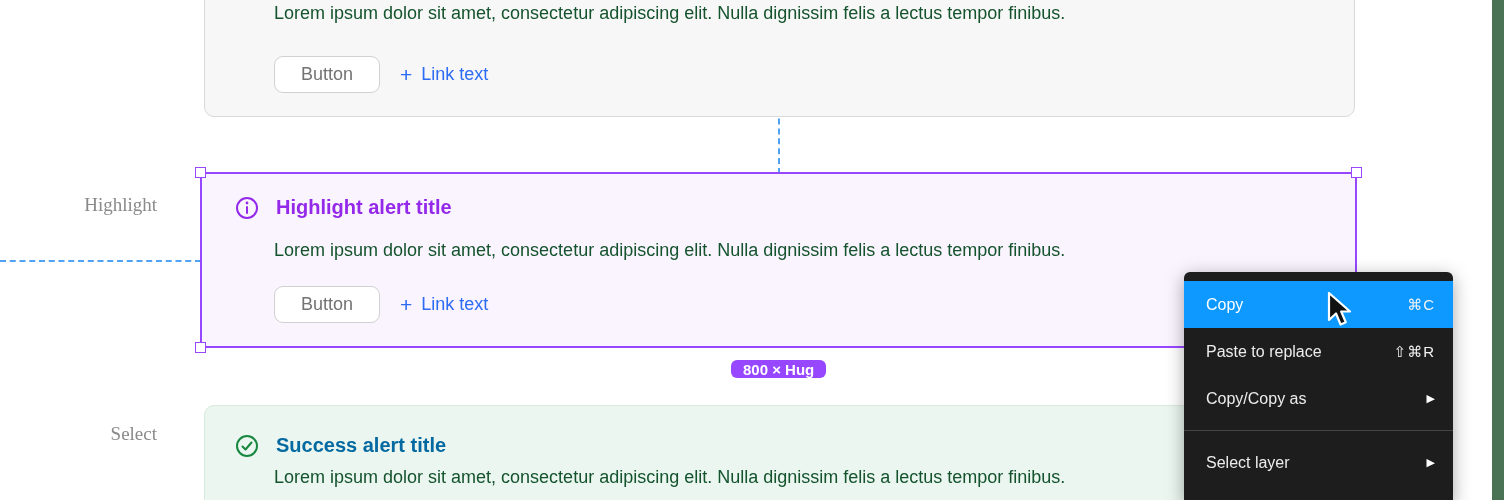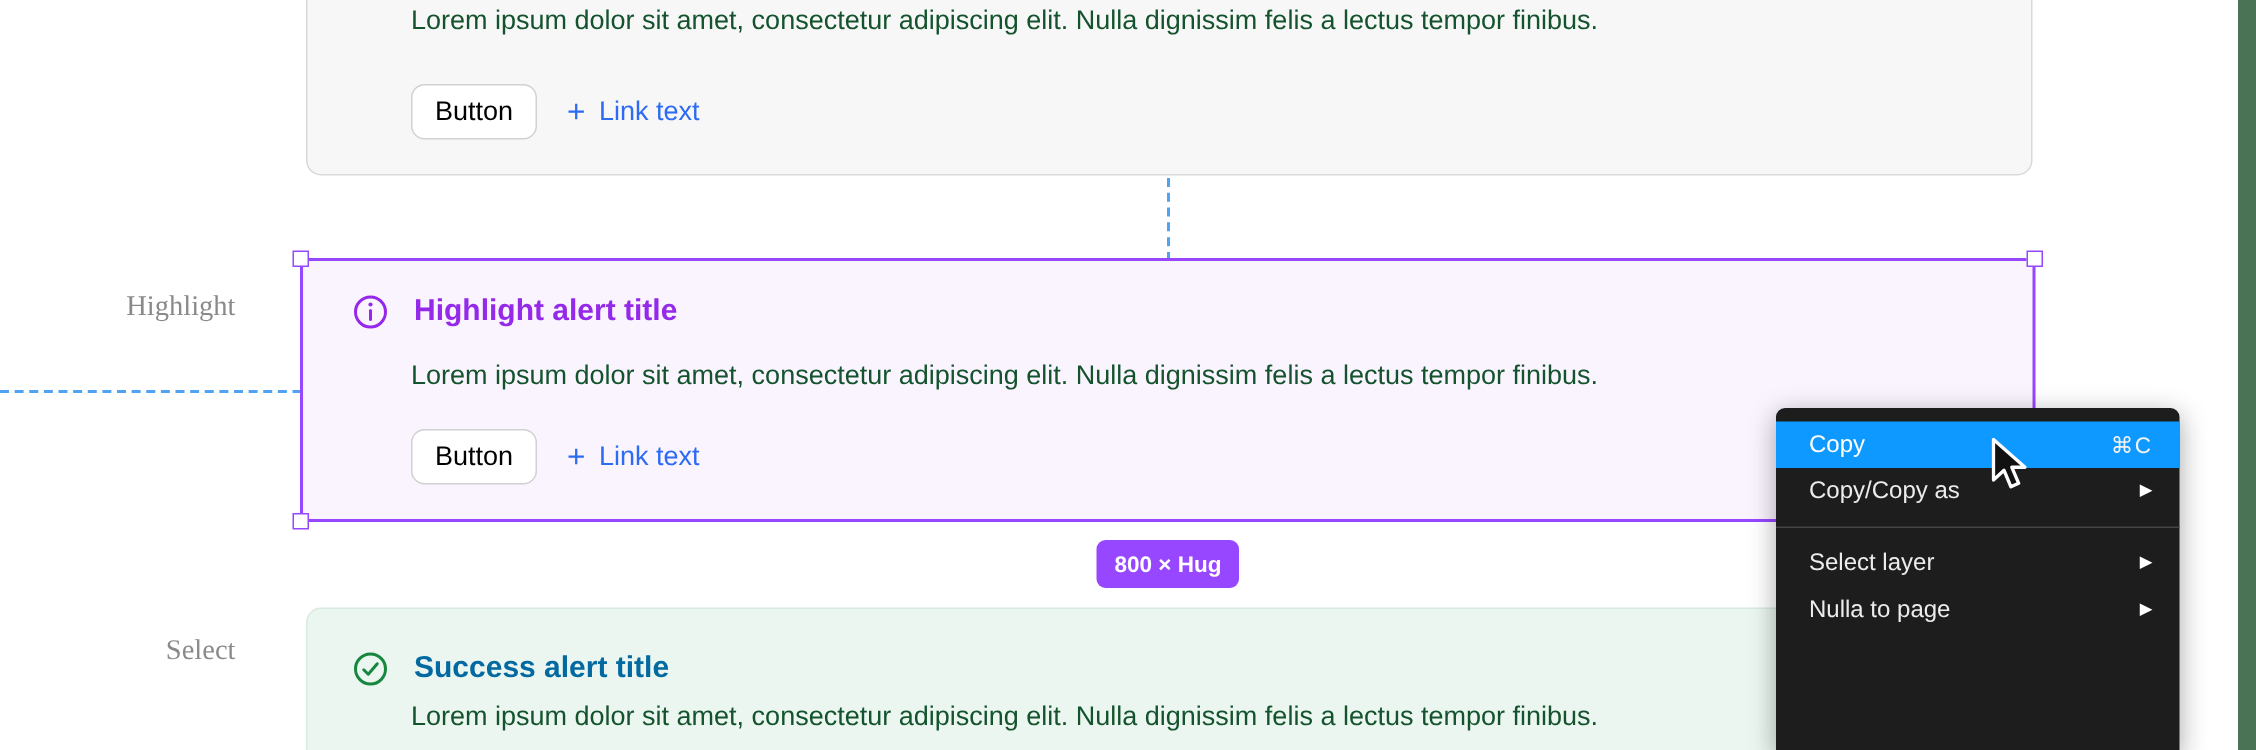--- a/index.html
+++ b/index.html
@@ -23,22 +23,22 @@
   
   .card { position:absolute; border-radius:10px; }
   .card-neutral { left:204px; top:-84px; width:1151px; height:201px;
                   background:#f7f7f7; border:1px solid #d9d9d9; }
   .card-success { left:204px; top:405px; width:1151px; height:130px;
                   background:#eaf6ef; border:1px solid #d7ecde; }
   .alert-body { position:absolute; font-size:18px; color:#14532d; white-space:nowrap; }
   .alert-title { position:absolute; font-size:20px; font-weight:700; white-space:nowrap; }
   .btn-row { position:absolute; display:flex; align-items:center; gap:20px; }
   .ui-button { display:inline-flex; align-items:center; justify-content:center;
-               width:84px; height:37px; background:#ffffff; border:1px solid #d1d1d1;
-               border-radius:9px; font-size:18px; color:#000000; cursor:default; }
+               width:106px; height:37px; background:#ffffff; border:1px solid #d1d1d1;
+               border-radius:9px; font-size:18px; color:#737373; cursor:default; }
   .ui-link { display:inline-flex; align-items:center; gap:9px; color:#2c6bf2;
              font-size:18px; font-weight:500; }
   .ui-link .plus { font-size:21px; font-weight:400; line-height:1; }
   .icon-badge { position:absolute; width:24px; height:24px; }
 
   
   .frame-highlight { position:absolute; left:200px; top:172px; width:1157px; height:176px;
                      background:#faf4fe; border:2px solid #9747ff; }
   .frame-highlight .alert-title { color:#9429ea; left:74px; top:22px; }
   .frame-highlight .alert-body  { left:72px; top:66px; }
@@ -49,30 +49,30 @@
   .handle-tr { right:-7px; top:-7px; }
   .handle-bl { left:-7px;  bottom:-7px; }
   .handle-br { right:-7px; bottom:-7px; }
 
   .card-success .alert-title { color:#0369a1; left:71px; top:28px; }
   .card-success .alert-body  { left:69px; top:61px; }
   .card-neutral .alert-body  { left:69px; top:86px; }
   .card-neutral .btn-row     { left:69px; top:139px; }
 
   
-  .size-badge { position:absolute; left:731px; top:360px; height:32px; padding:0 12px;
+  .size-badge { position:absolute; left:731px; top:360px; height:18px; padding:0 12px;
                 display:inline-flex; align-items:center; background:#9747ff;
                 border-radius:6px; color:#ffffff; font-size:15px; font-weight:600;
                 white-space:nowrap; }
 
   
   .context-menu { position:absolute; left:1184px; top:272px; width:269px; height:230px;
                   background:#1d1d1d; border-radius:6px 6px 0 0; padding-top:9px;
                   box-shadow:0 4px 18px rgba(0,0,0,0.35); z-index:10; }
-  .menu-item { height:31px; display:flex; align-items:center;
+  .menu-item { height:47px; display:flex; align-items:center;
                padding:0 18px 0 22px; color:#ececec; font-size:16px; white-space:nowrap; }
   .menu-item.highlighted { background:#0d99ff; color:#ffffff; }
   .menu-shortcut { margin-left:auto; font-size:15px; color:#f2f2f2; letter-spacing:1px; }
   .menu-arrow { margin-left:auto; font-size:11px; color:#ffffff; line-height:1; }
   .menu-divider { height:1px; background:#454545; margin:8px 0; }
 
   
   .cursor { position:absolute; left:1326px; top:291px; z-index:20; }
 
   
@@ -130,20 +130,24 @@
   <div class="alert-title">Success alert title</div>
   <div class="alert-body">Lorem ipsum dolor sit amet, consectetur adipiscing elit. Nulla dignissim felis a lectus tempor finibus.</div>
 </div>
 
 <div class="context-menu">
   <div class="menu-item highlighted">
     <span>Copy</span>
     <span class="menu-shortcut">⌘C</span>
   </div>
   <div class="menu-item">
+    <span>Paste to replace</span>
+    <span class="menu-shortcut">⇧⌘R</span>
+  </div>
+  <div class="menu-item">
     <span>Copy/Copy as</span>
     <span class="menu-arrow">▶</span>
   </div>
   <div class="menu-divider"></div>
   <div class="menu-item">
     <span>Select layer</span>
     <span class="menu-arrow">▶</span>
   </div>
   <div class="menu-item">
     <span>Nulla to page</span>

